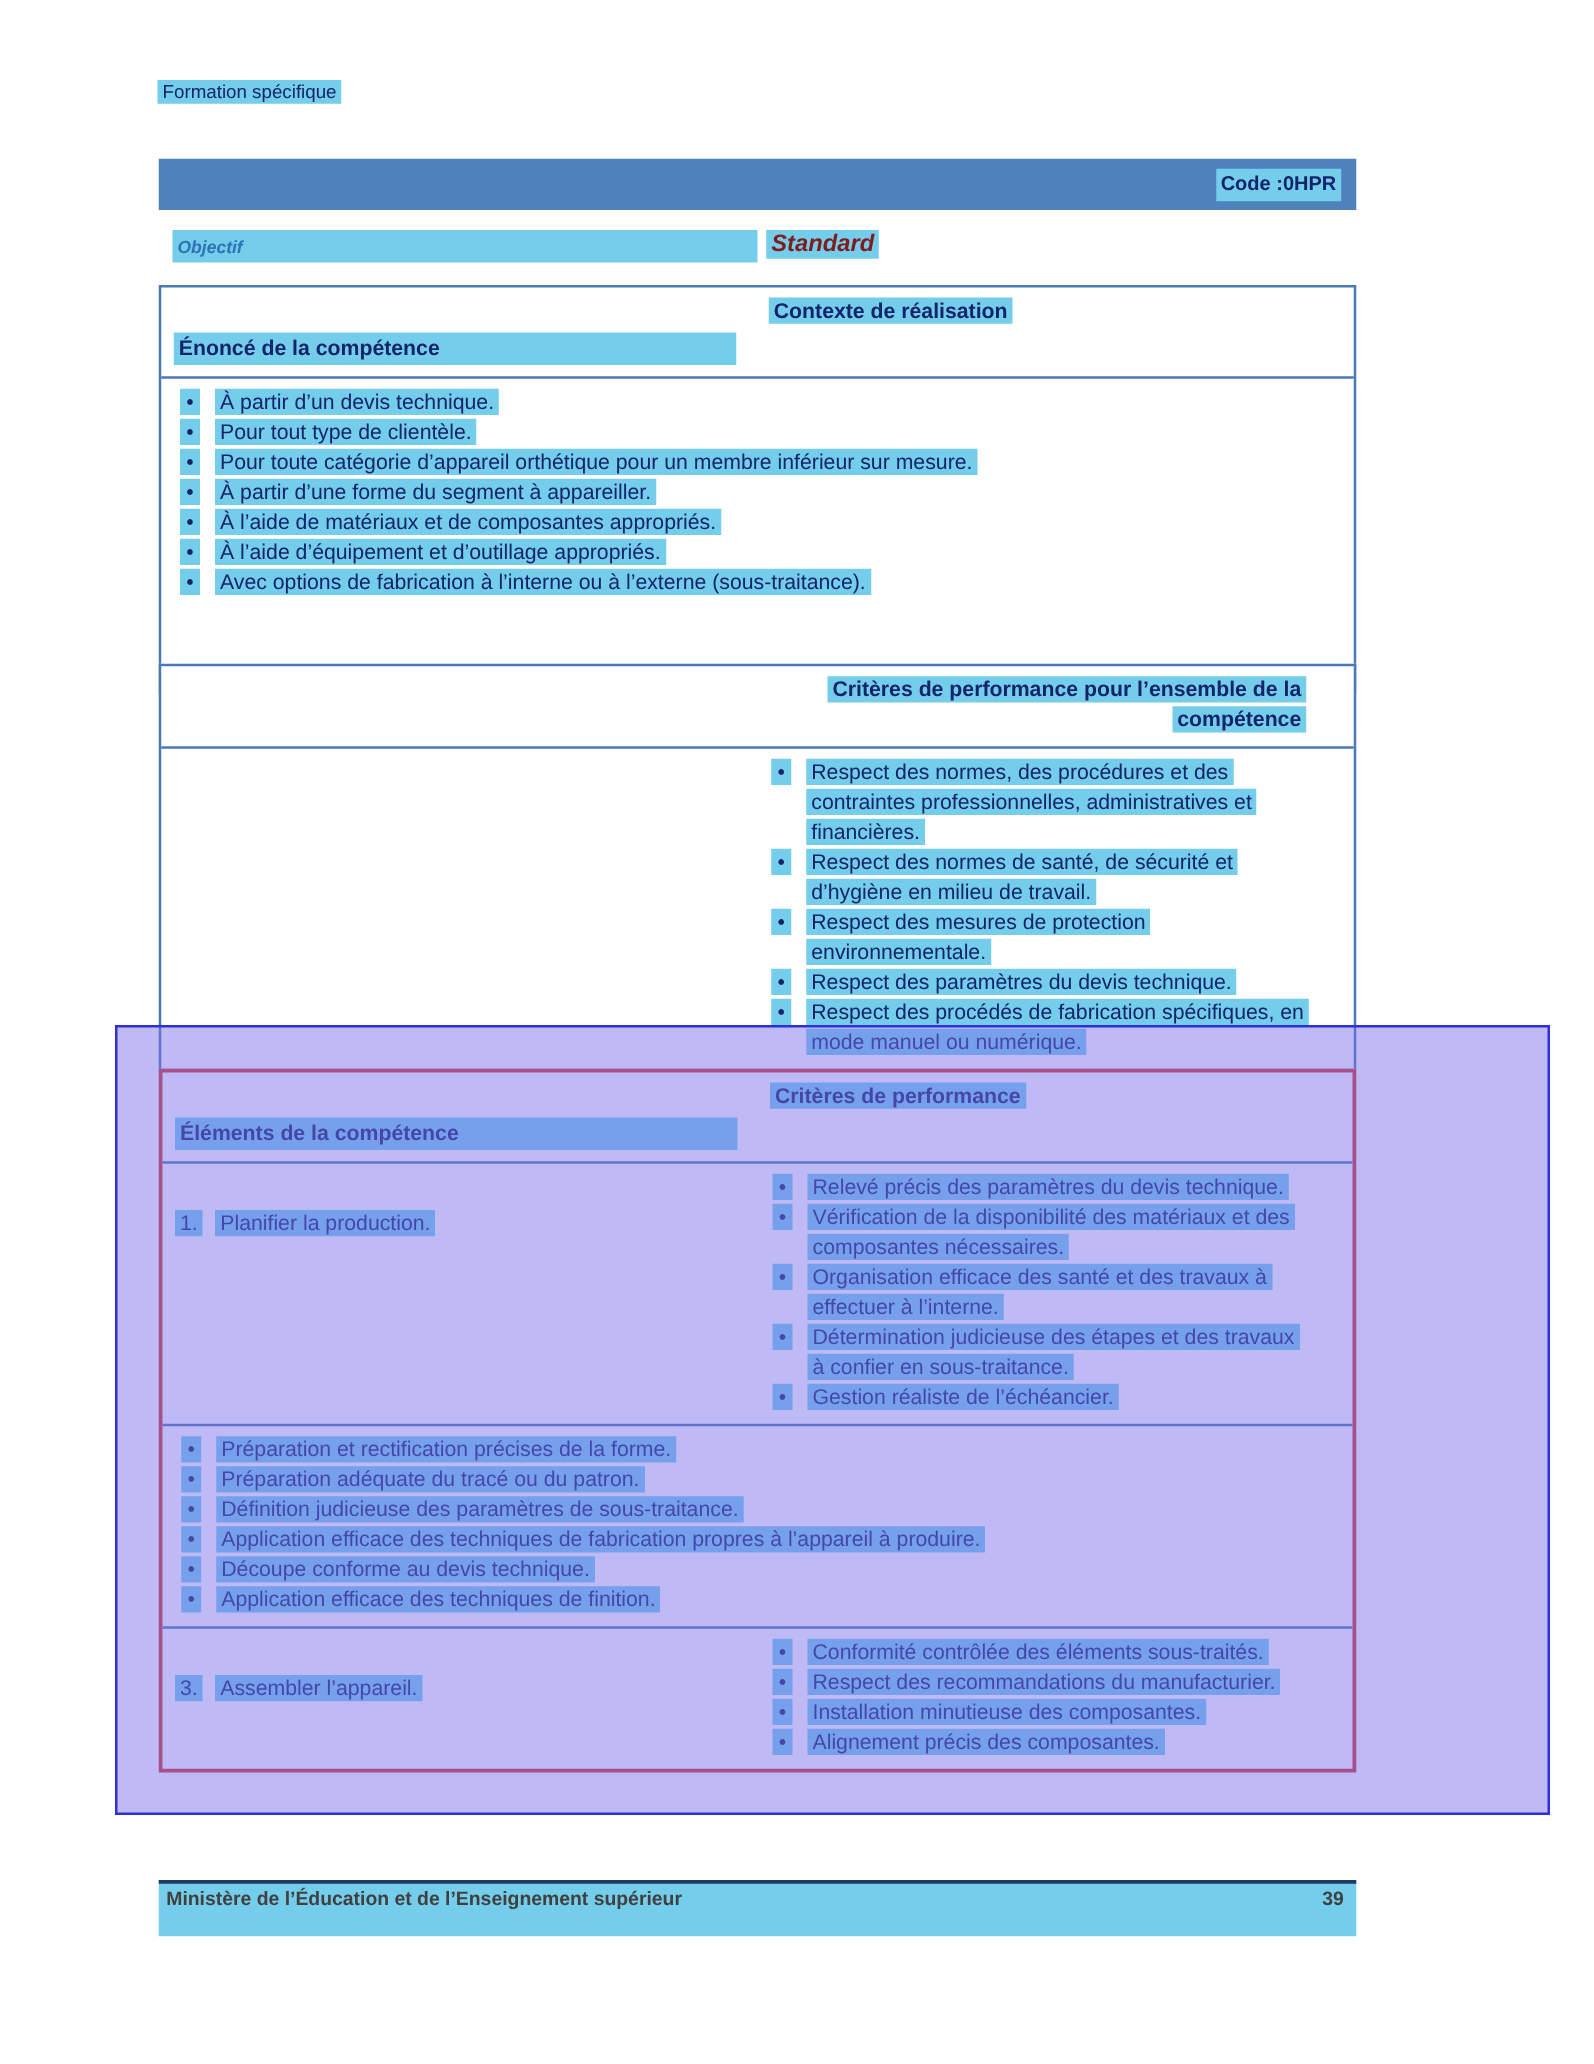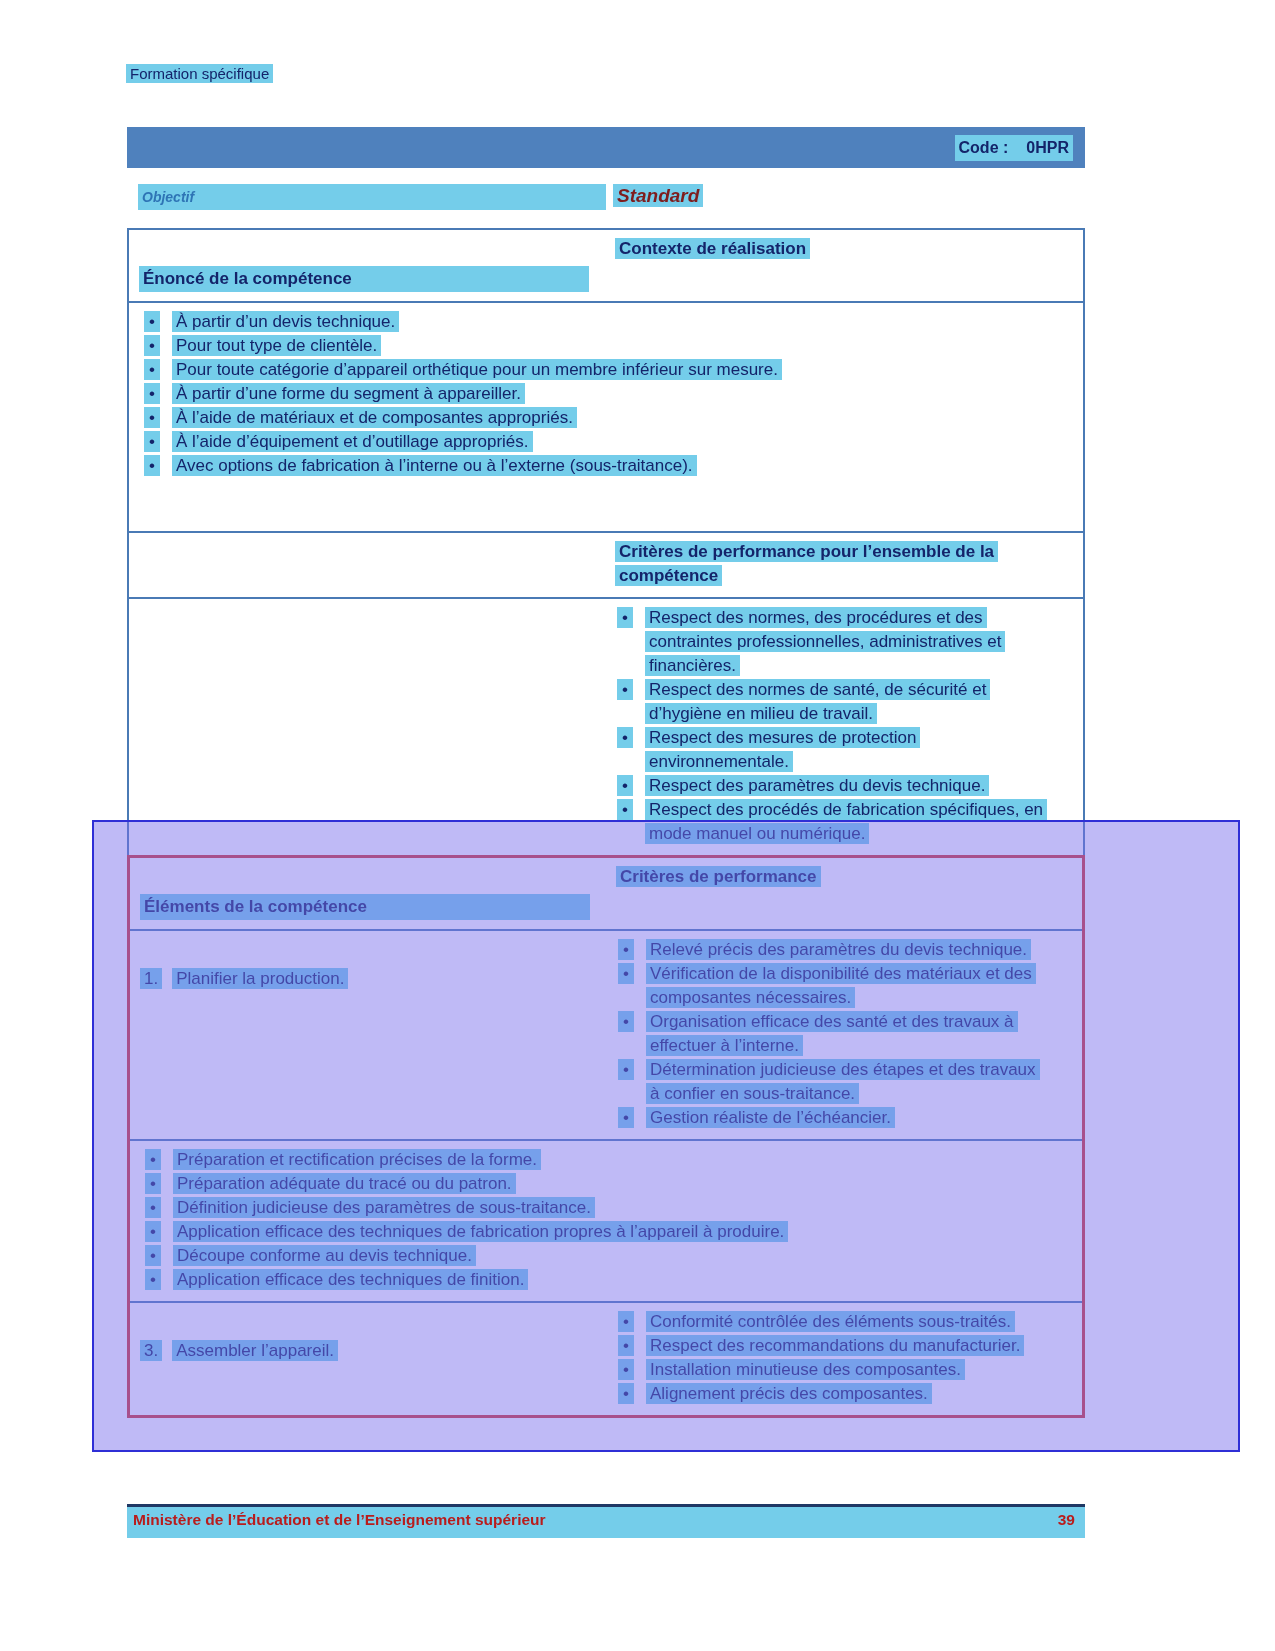--- a/index.html
+++ b/index.html
@@ -17,63 +17,63 @@
   .hl-col  { display:inline-block; width:450px; box-sizing:border-box; }
 
   .top-label { left:126px; top:62px; font-size:15px; }
 
   .header-bar {
     left:127px; top:127px; width:958px; height:41px; background:#4f81bd;
     box-sizing:border-box; display:flex; align-items:center; justify-content:flex-end;
     padding-right:12px;
   }
   .code { font-weight:bold; font-size:16px; color:#14246a; }
-  .code-val { margin-left:18px; }
+  .code-val { }
 
   .objectif { left:138px; top:184px; font-size:14px; font-weight:bold; font-style:italic; color:#2e74b5; }
   .standard { left:613px; top:184px; font-size:19px; font-weight:bold; font-style:italic; color:#7f1d1d; }
 
   .tbl {
     left:127px; width:958px; box-sizing:border-box;
     border:2px solid #4a7ab5; background:#ffffff;
   }
   #table1 { top:228px; }
   #table2 { top:531px; }
   #table3 { top:855px; border:3px solid #d23434; }
 
   .trow { display:flex; }
   .thead { font-weight:bold; border-bottom:2px solid #4a7ab5; }
   .trow-body + .trow-body { border-top:2px solid #4a7ab5; }
 
   .cell-l { width:473px; flex:none; box-sizing:border-box; padding:7px 12px 9px 10px;margin-top:29px; }
   .cell-r { flex:1; min-width:0; box-sizing:border-box; padding:7px 38px 9px 13px; }
 
   #table1 .trow-body { min-height:250px; }
-  #table2 .thead     { min-height:62px;  box-sizing:border-box; }
+  #table2 .thead     { min-height:62px;  box-sizing:border-box;text-align:right; }
   #table2 .trow-body { min-height:250px; }
 
   .bi { display:flex; align-items:flex-start; }
   .bm { width:30px; flex:none; box-sizing:border-box; padding-left:2px; }
   .bm .hl { padding:1px 5px; }
   .bt { flex:1; min-width:0; }
 
   .num { margin-right:10px; }
 
   .overlay {
     left:92px; top:820px; width:1148px; height:632px; box-sizing:border-box;
     background:rgba(121,111,236,0.48); border:2px solid #2f2fd6;
     z-index:9; pointer-events:none;
   }
 
   .footer {
     left:127px; top:1504px; width:958px; box-sizing:border-box;
-    border-top:3px solid #1f3864; background:#74cdea; color:#b91c1c;
+    border-top:3px solid #1f3864; background:#74cdea; color:#404040;
     font-weight:bold; font-size:15.5px; line-height:20px;
     display:flex; justify-content:space-between; align-items:center;
-    padding:3px 10px 8px 6px;
+    padding:3px 10px 19px 6px;
   }
 </style>
 </head>
 <body>
 
 <div class="page">
 
   <span class="abs top-label"><span class="hl">Formation spécifique</span></span>
 
   <div class="abs header-bar">

